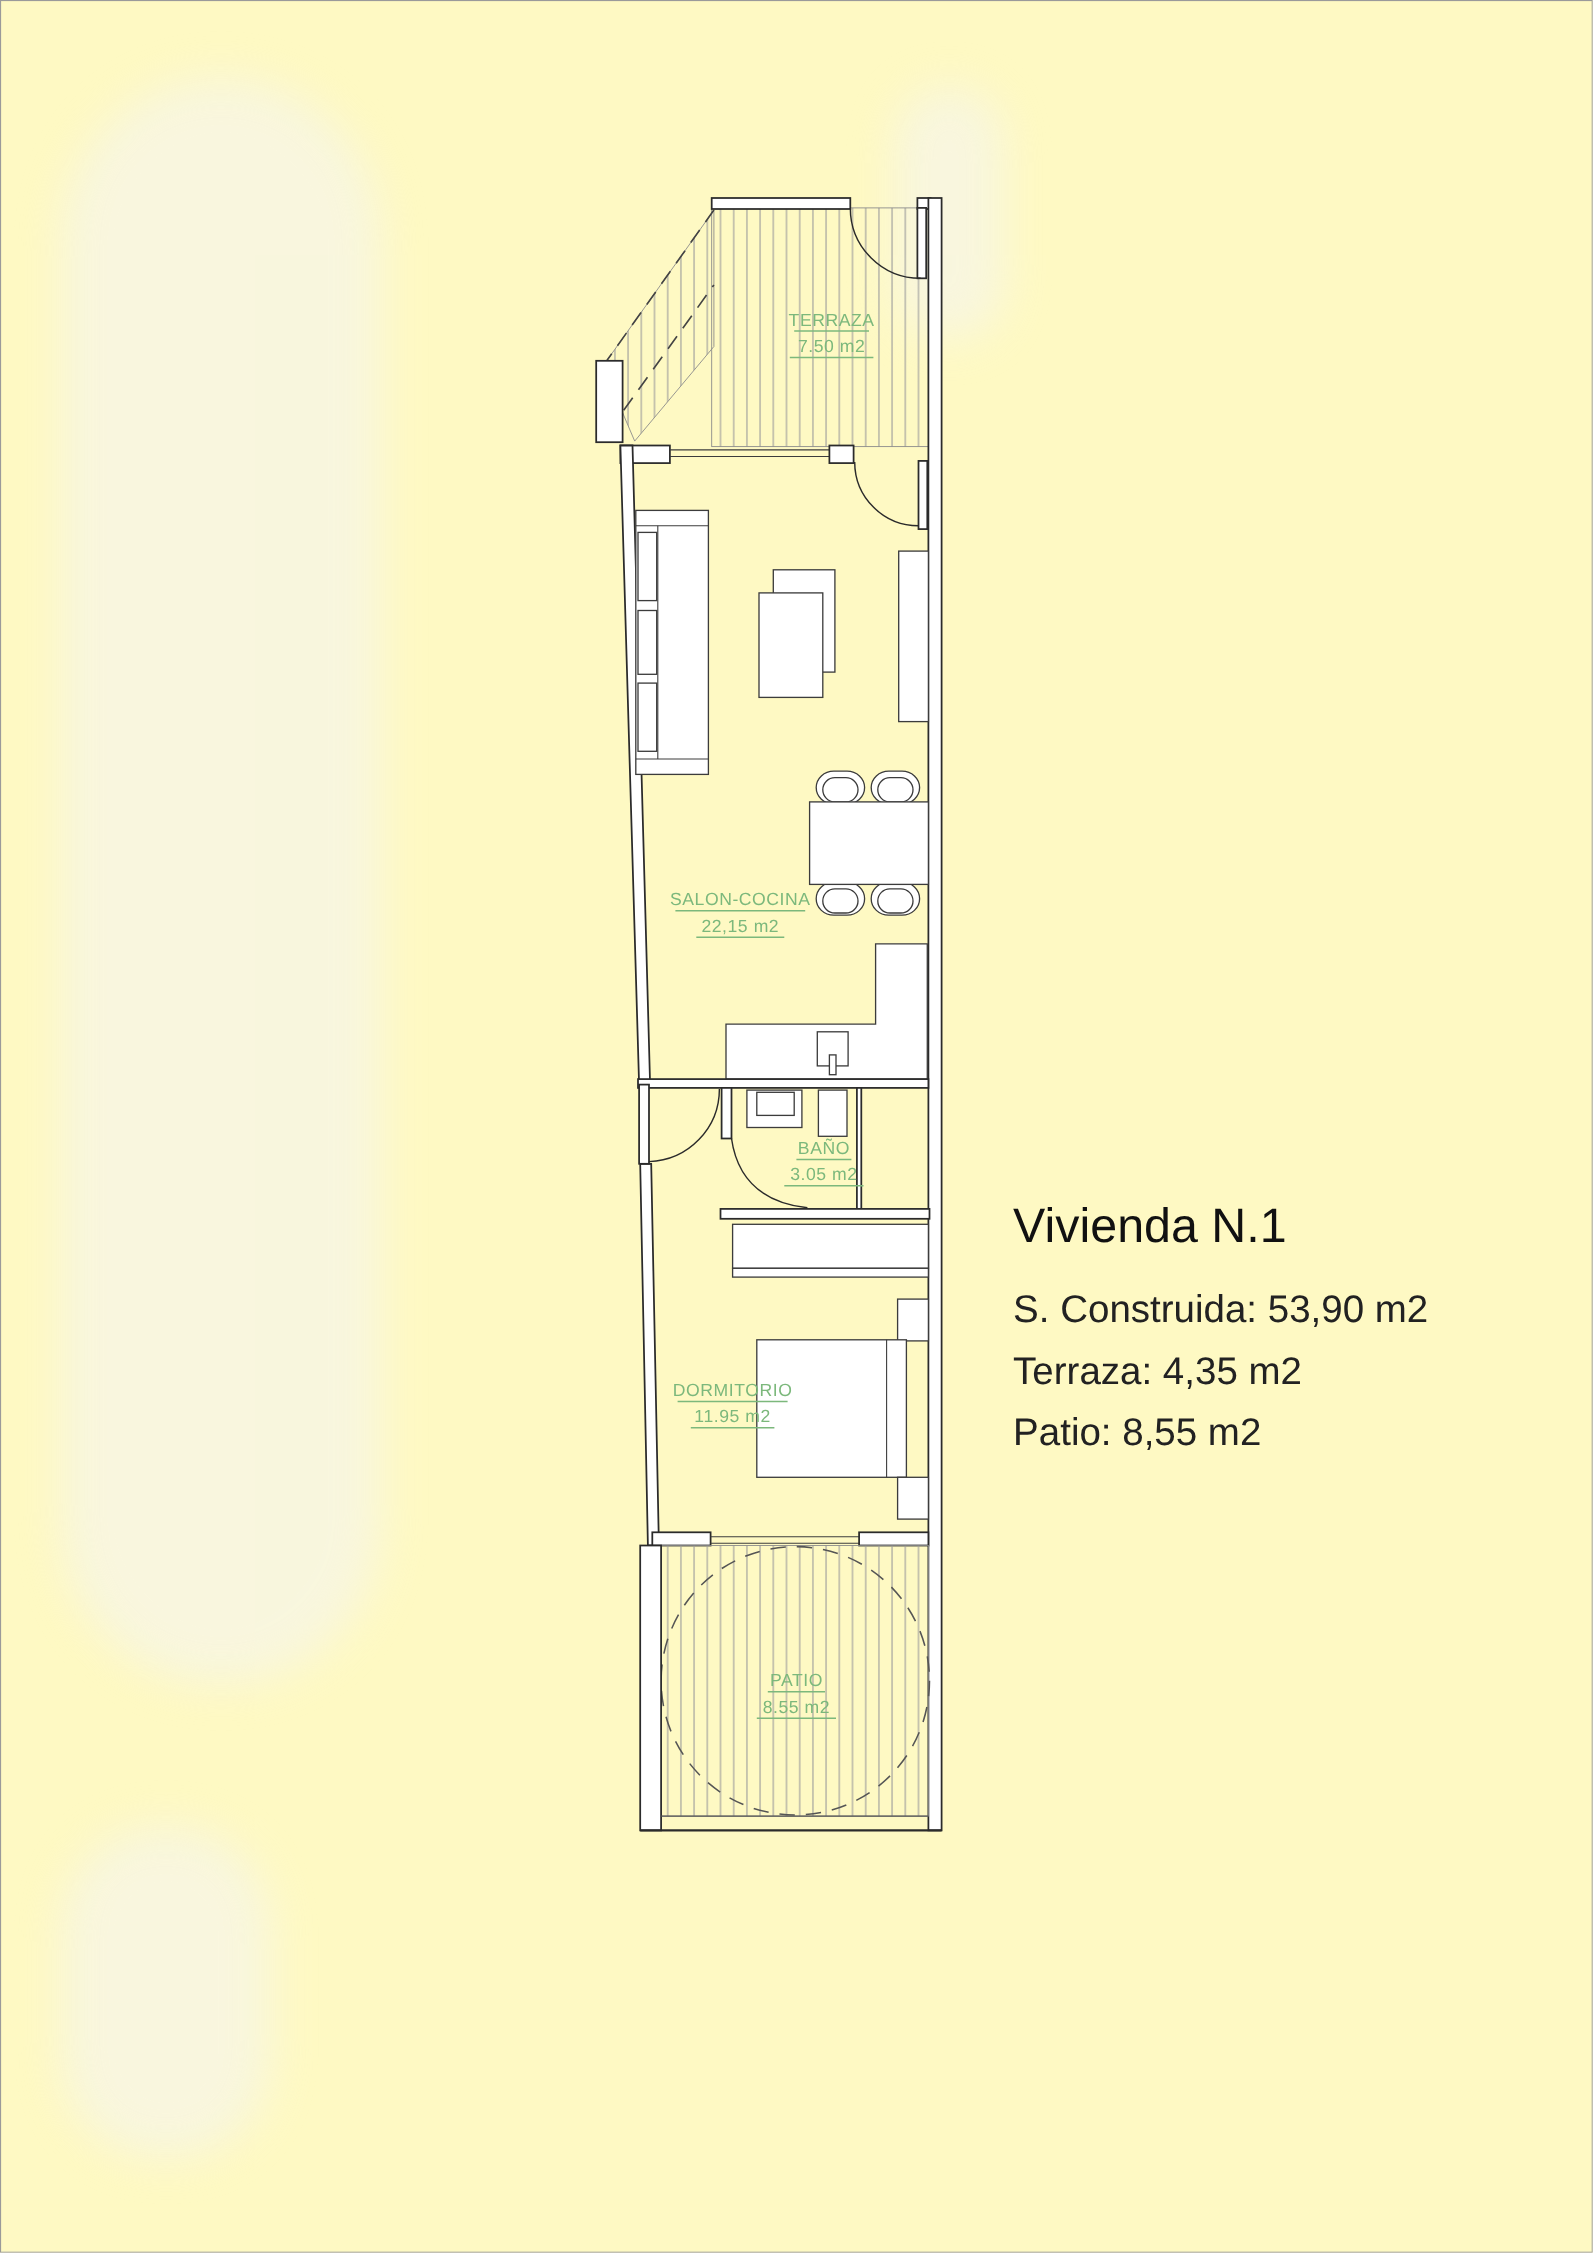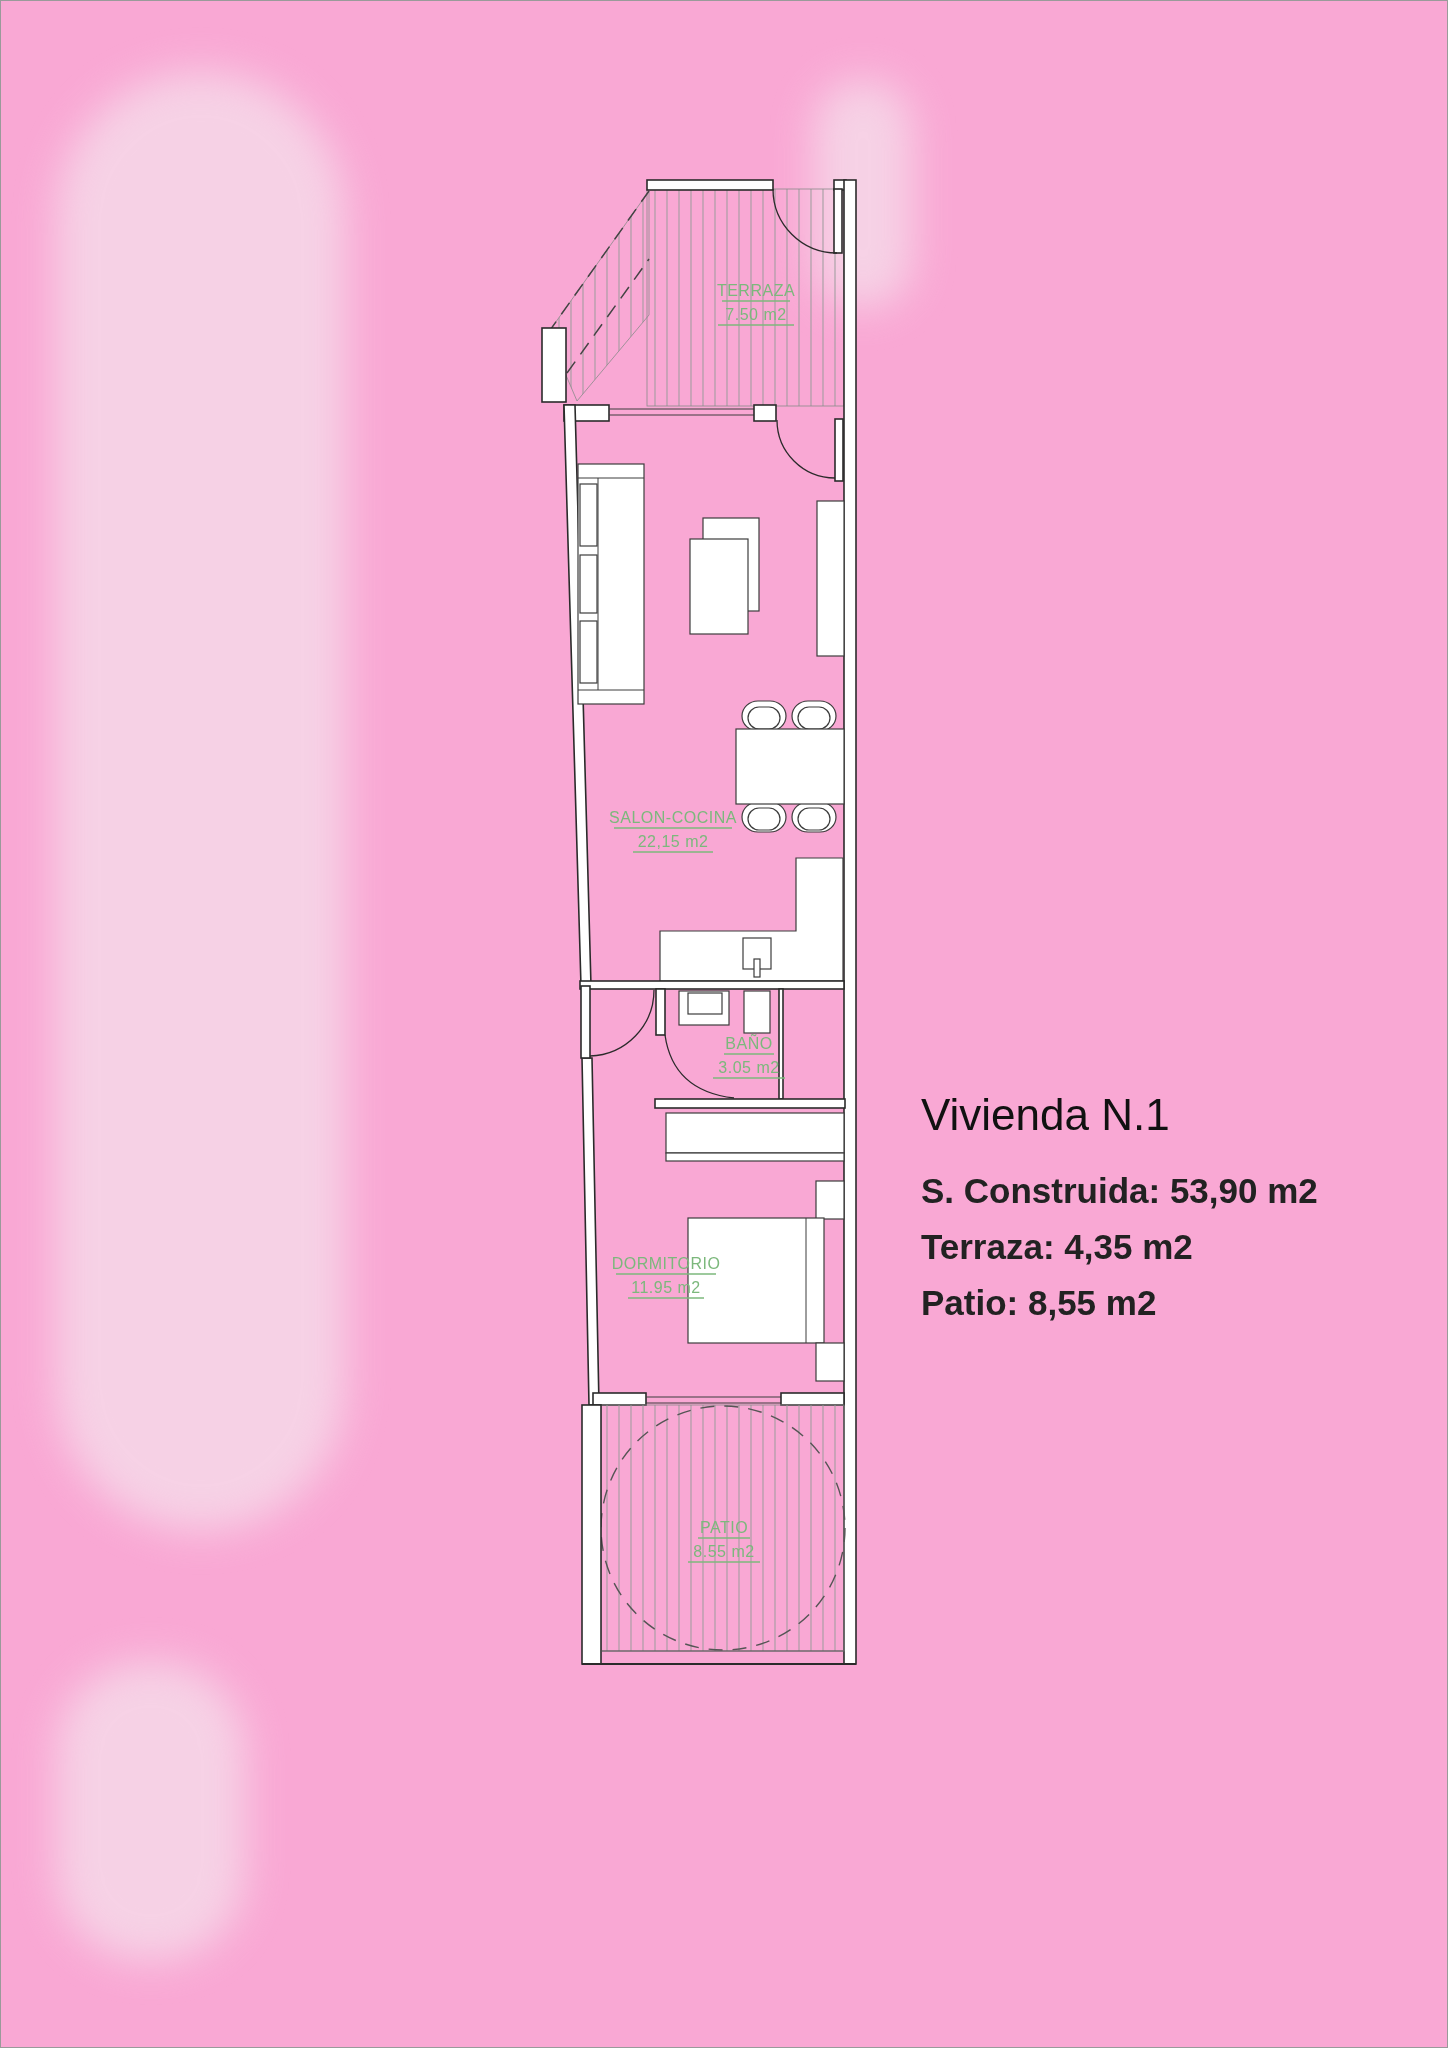--- a/index.html
+++ b/index.html
@@ -1,38 +1,38 @@
 <!DOCTYPE html>
 <html><head>
 <meta charset="utf-8">
 <style>
   html,body{margin:0;padding:0;background:#fff;}
   .page{
     position:relative;
     width:1448px;height:2048px;
-    background:#f9a8d4;
+    background:#fef9c3;
     box-sizing:border-box;
     border:1px solid #9a9a9a;
     overflow:hidden;
     font-family:"Liberation Sans",sans-serif;
   }
   .wm{position:absolute;background:#f4f4f4;filter:blur(20px);border-radius:160px;opacity:.55;}
   .wm1{left:55px;top:70px;width:290px;height:1460px;}
   .wm2{left:812px;top:78px;width:100px;height:230px;}
   .wm3{left:55px;top:1660px;width:190px;height:300px;border-radius:90px;}
   svg.plan{position:absolute;left:0;top:0;width:1448px;height:2048px;}
   .rlabel{font-family:"Liberation Sans",sans-serif;font-size:16px;letter-spacing:.5px;fill:#7cb87c;}
   .rline{stroke:#7cb87c;stroke-width:1.4;}
   .wall{fill:#ffffff;stroke:#2b2b2b;stroke-width:1.6;}
   .furn{fill:#ffffff;stroke:#3c3c3c;stroke-width:1.2;}
   .thin{stroke:#3c3c3c;stroke-width:1;fill:none;}
   .arc{stroke:#2b2b2b;stroke-width:1.3;fill:none;}
   .info{position:absolute;left:920px;top:1088px;color:#1d1d1d;}
   .info-title{font-size:44px;font-weight:normal;color:#111;margin:0 0 22px 0;line-height:52px;}
-  .info-line{font-size:35px;line-height:56px;color:#222;font-weight:bold;}
+  .info-line{font-size:35px;line-height:56px;color:#222;}
 </style>
 </head>
 <body>
 
 <div class="page">
 
   <div class="wm wm1"></div>
   <div class="wm wm2"></div>
   <div class="wm wm3"></div>
 

